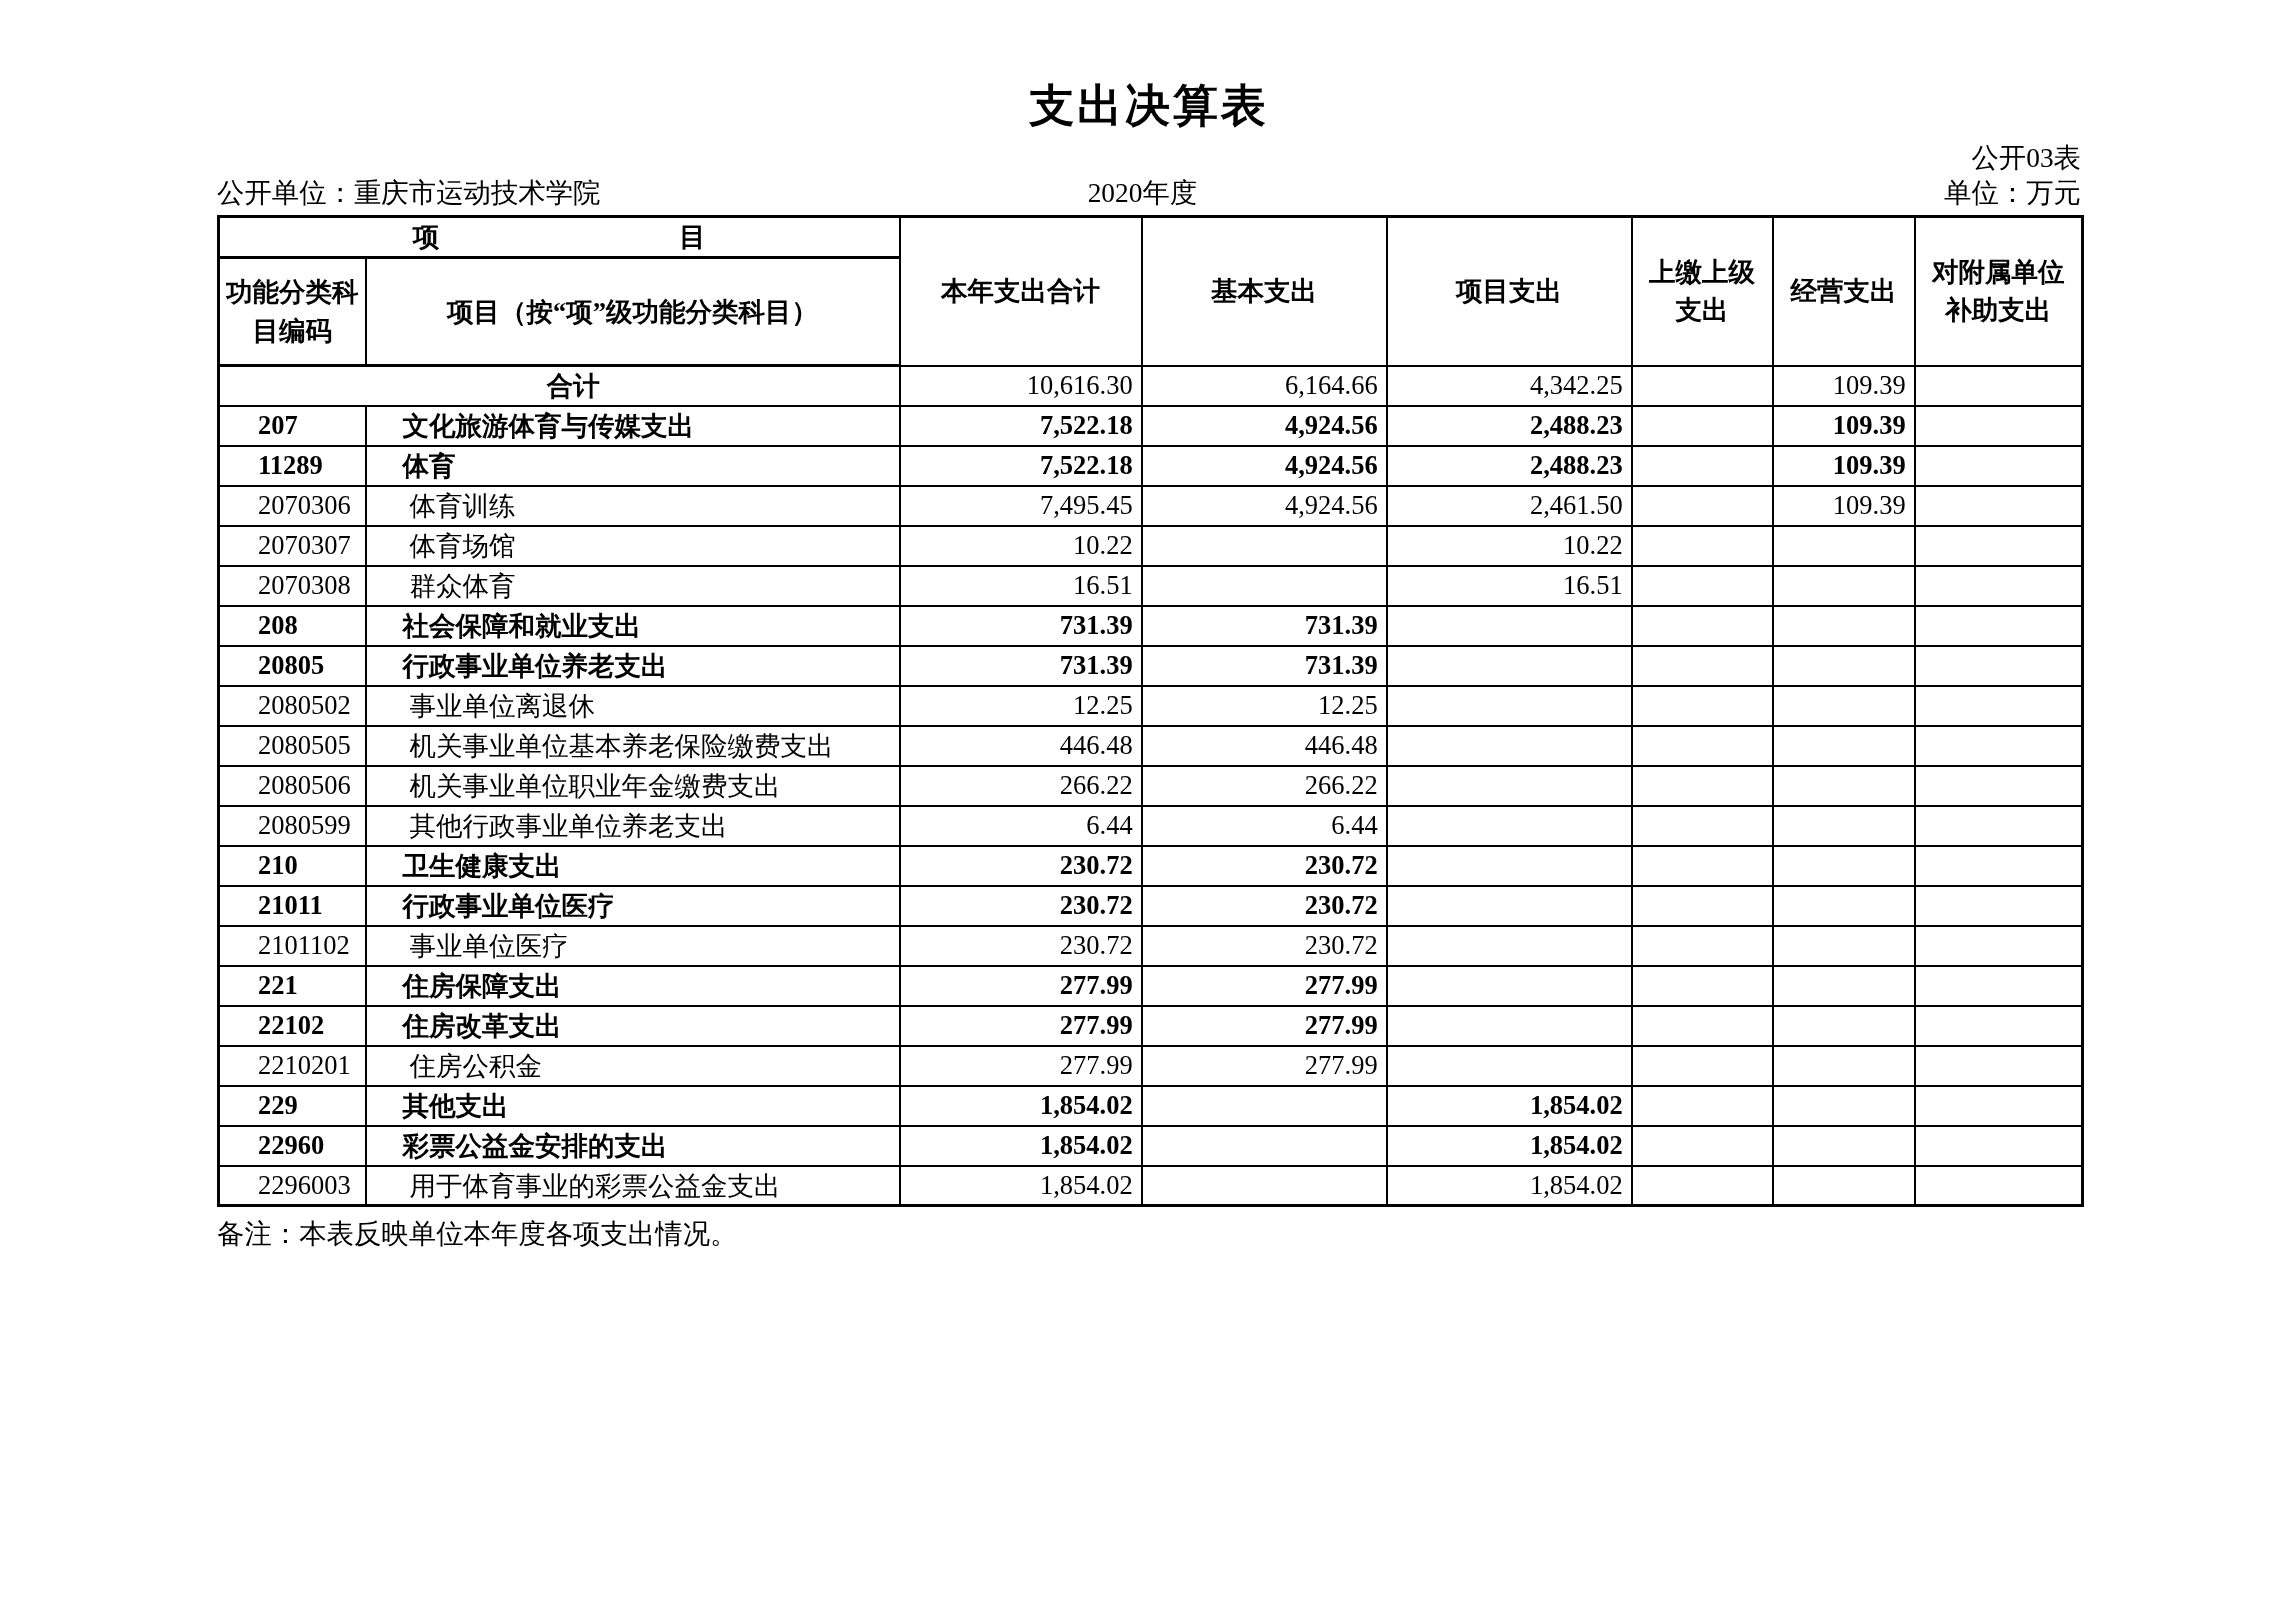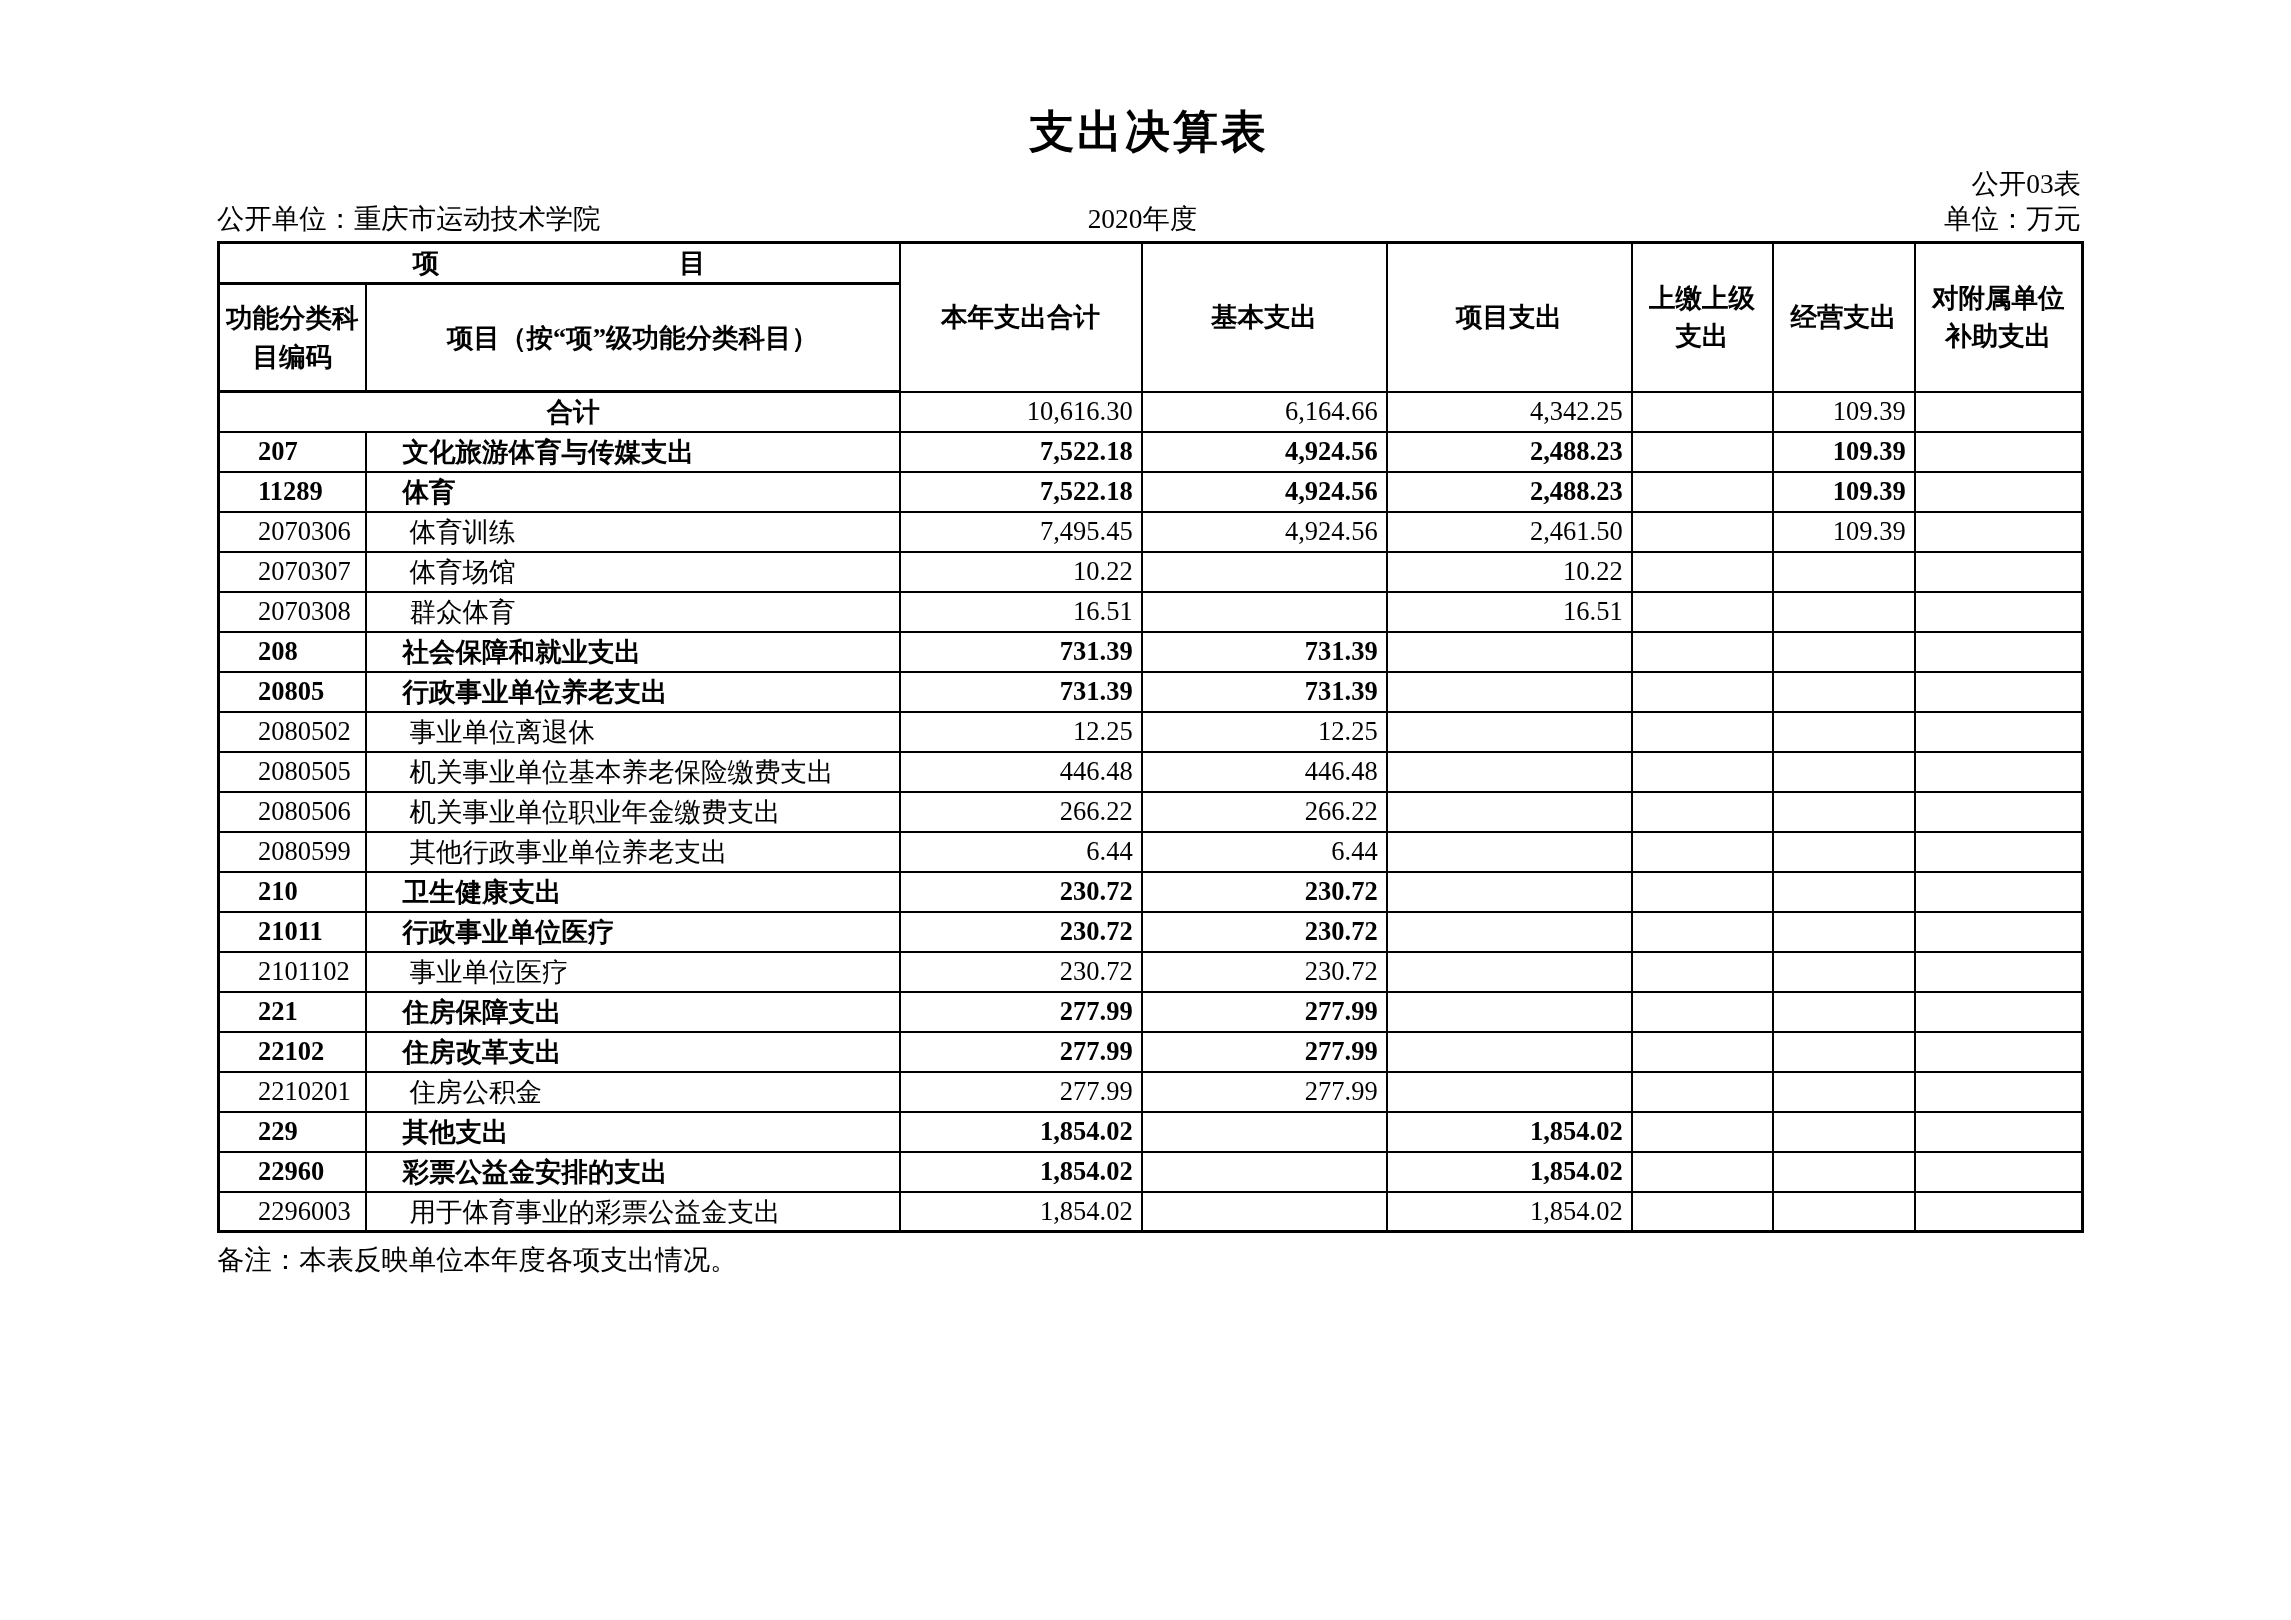--- a/index.html
+++ b/index.html
@@ -15,21 +15,21 @@
     font-family: "Liberation Serif", "DejaVu Serif", serif;
     color: #000;
   }
   .sheet {
     position: absolute;
     left: 217px;
     top: 0;
     width: 1864px;
   }
   .title {
-    margin-top: 106px;
+    margin-top: 80px;
     text-align: center;
     font-size: 45px;
     line-height: 53px;
     font-weight: bold;
     letter-spacing: 2.9px;
   }
   .table-code {
     margin-top: 9px;
     text-align: right;
     font-size: 27.4px;

